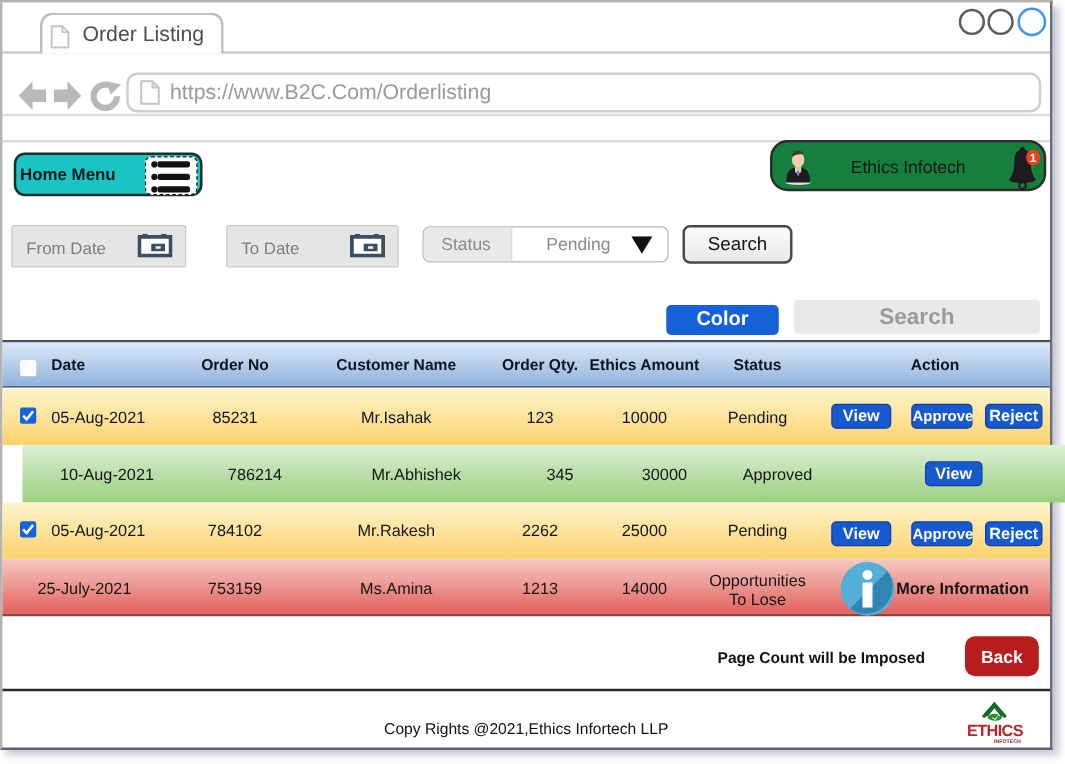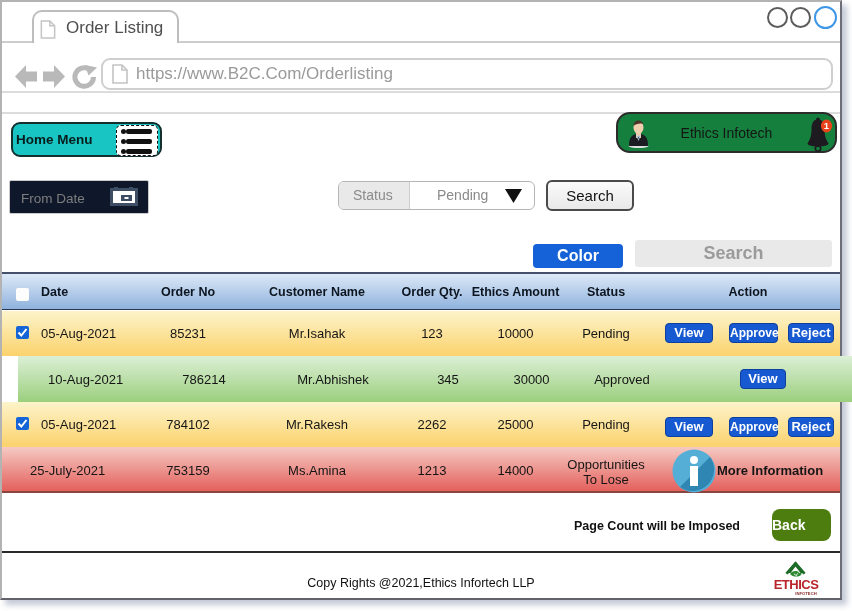--- a/index.html
+++ b/index.html
@@ -27,21 +27,21 @@
 .homemenu .lbl { position:absolute; left:3px; top:8px; font-size:13.5px; font-weight:bold; color:#071c1c; }
 .listbox { position:absolute; right:2px; top:1px; width:42px; height:31px; background:#fff; border-radius:5px;
   border:1px dashed #111; }
 .listbox .dot { position:absolute; width:5px; height:5px; background:#111; border-radius:50%; }
 .listbox .bar { position:absolute; left:9px; width:26px; height:5px; background:#111; border-radius:2px; }
 
 .ethics { position:absolute; left:614px; top:110px; width:221px; height:41px; background:#15803d;
   border:2px solid #2c2c2c; border-radius:14px; }
 .ethics .txt { position:absolute; left:0; right:0; text-align:center; top:11px; font-size:14px; color:#151515; }
 
-.datebox { position:absolute; top:178px; height:34px; background:#0f172a; border:1px solid #c9c9c9; border-radius:2px; }
+.datebox { position:absolute; top:178px; height:34px; background:#e5e5e5; border:1px solid #c9c9c9; border-radius:2px; }
 .datebox .lbl { position:absolute; left:11px; top:10px; font-size:13.5px; color:#7e7e7e; }
 .statusgrp { position:absolute; left:336px; top:179px; width:197px; height:29px; background:#fff;
   border:1px solid #b5b5b5; border-radius:6px; }
 .statusgrp .st { position:absolute; left:0; top:0; width:71px; height:27px; background:#e9e9e9;
   border-right:1px solid #cfcfcf; border-radius:5px 0 0 5px; }
 .statusgrp .stlbl { position:absolute; left:14px; top:5px; font-size:14px; color:#8a8a8a; }
 .statusgrp .pd { position:absolute; left:98px; top:5px; font-size:14px; color:#8a8a8a; }
 .searchbtn { position:absolute; left:544px; top:178px; width:88px; height:31px;
   background:linear-gradient(#fafafa,#e9e9e9); border:2px solid #4a4a4a; border-radius:6px;
   text-align:center; font-size:15px; color:#111; line-height:27px; }
@@ -68,22 +68,22 @@
 .c6 { left:558px; width:92px; }
 .c7 { left:690px; width:112px; }
 .cb { position:absolute; left:14px; width:13px; height:13px; border-radius:2px; }
 .cb.off { background:#fdfdfd; }
 .cb.on { background:#1565d8; }
 .cb.on svg { position:absolute; left:1px; top:1px; }
 .btn { position:absolute; height:20px; background:#1659d0; border:1px solid #0d3f9e; border-radius:4px;
   color:#fff; font-weight:bold; font-size:13px; text-align:center; line-height:18px; }
 
 .pagecount { position:absolute; left:560px; top:517px; width:190px; text-align:center; font-size:12.5px; font-weight:bold; color:#111; }
-.backbtn { position:absolute; left:770px; top:507px; width:59px; height:32px; background:#4d7c0f; border-radius:8px;
-  color:#fff; font-weight:bold; font-size:14px; line-height:32px; }
+.backbtn { position:absolute; left:770px; top:507px; width:59px; height:32px; background:#b91c1c; border-radius:8px;
+  color:#fff; font-weight:bold; font-size:14px; text-align:center; line-height:32px; }
 .blackline { position:absolute; left:0; top:549px; width:100%; height:2px; background:#2a2a2a; }
 .copyr { position:absolute; left:0; top:574px; width:100%; text-align:center; font-size:12.5px; color:#111; }
 </style>
 </head>
 <body>
 <div class="canvas">
  <div class="win">
 
   <div class="tab">
     <svg class="abs" style="left:6px;top:8px" width="16" height="19" viewBox="0 0 16 20">
@@ -146,20 +146,30 @@
       <ellipse cx="11" cy="26.8" rx="10.5" ry="2.6" fill="#1d1a20"></ellipse>
       <circle cx="11" cy="31.5" r="2.7" fill="none" stroke="#1d1a20" stroke-width="1.7"></circle>
       <ellipse cx="19.5" cy="9" rx="5.6" ry="6.4" fill="#e8431c"></ellipse>
       <text x="19.5" y="12.3" font-size="9.5" font-weight="bold" fill="#fff" text-anchor="middle" font-family="Liberation Sans, sans-serif">1</text>
     </svg>
   </div>
 
   <div class="datebox" style="left:7px;width:140px">
     <span class="lbl">From Date</span>
     <svg class="abs" style="left:100px;top:6px" width="28" height="19" viewBox="0 0 28 19">
+      <rect x="4" y="0" width="4" height="4" fill="#3d4d63"></rect>
+      <rect x="19" y="0" width="4" height="4" fill="#3d4d63"></rect>
+      <rect x="1.5" y="2.5" width="25" height="15" fill="#fff" stroke="#3d4d63" stroke-width="3"></rect>
+      <rect x="11" y="8" width="11" height="6" fill="#3d4d63"></rect>
+      <rect x="14.5" y="10" width="4" height="2" fill="#fff"></rect>
+    </svg>
+  </div>
+  <div class="datebox" style="left:179px;width:138px">
+    <span class="lbl">To Date</span>
+    <svg class="abs" style="left:98px;top:6px" width="28" height="19" viewBox="0 0 28 19">
       <rect x="4" y="0" width="4" height="4" fill="#3d4d63"></rect>
       <rect x="19" y="0" width="4" height="4" fill="#3d4d63"></rect>
       <rect x="1.5" y="2.5" width="25" height="15" fill="#fff" stroke="#3d4d63" stroke-width="3"></rect>
       <rect x="11" y="8" width="11" height="6" fill="#3d4d63"></rect>
       <rect x="14.5" y="10" width="4" height="2" fill="#fff"></rect>
     </svg>
   </div>
   <div class="statusgrp">
     <span class="st"></span>
     <span class="stlbl">Status</span>

